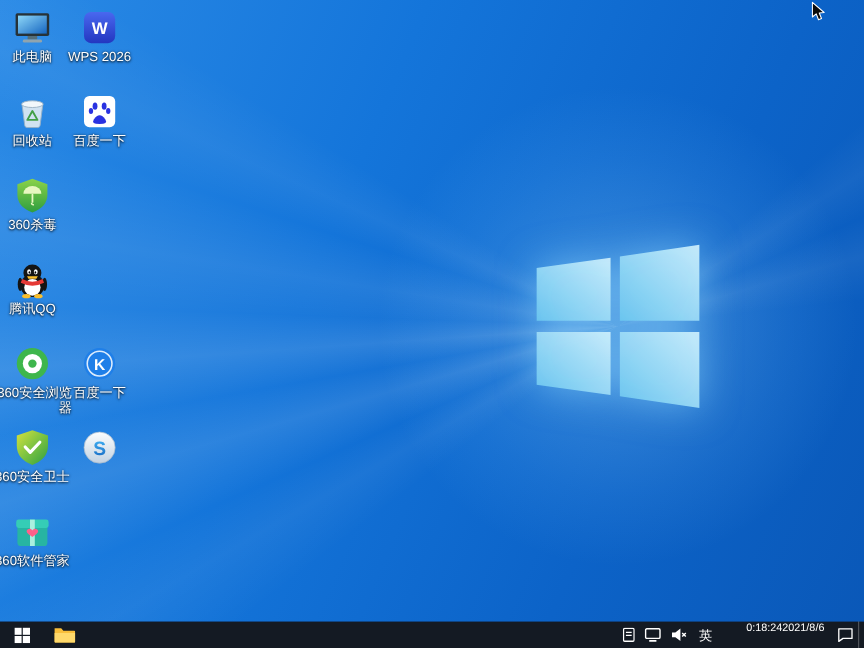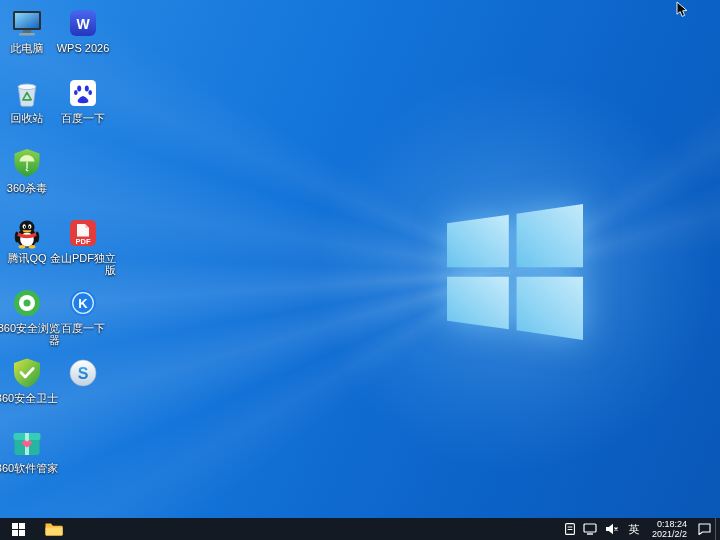--- a/index.html
+++ b/index.html
@@ -77,22 +77,22 @@
     width:36px; display:flex; align-items:center; justify-content:center;
     background:none; border:none; cursor:default;
   }
   .tray { margin-left:auto; display:flex; align-items:stretch; }
   .tray-item {
     display:flex; align-items:center; justify-content:center;
     padding:0 4px; color:#fff;
   }
   .ime { font-size:11px; width:22px; }
   .clock {
-    display:flex; flex-direction:column; align-items:flex-end; justify-content:center;
-    color:#fff; font-size:9px; line-height:10.5px; padding:0 7px;
+    display:flex; flex-direction:row; align-items:flex-start; justify-content:center;
+    color:#fff; font-size:9px; line-height:10.5px; padding:0 7px;margin-left:16px;
   }
   .show-desktop { width:5px; border-left:1px solid rgba(255,255,255,0.25); }
 
   
   .cursor { position:absolute; left:676px; top:1px; z-index:50; pointer-events:none; }
 
   svg text { font-family:"Liberation Sans","DejaVu Sans",sans-serif; }
 </style>
 </head>
 <body>
@@ -208,31 +208,20 @@
         <ellipse cx="19.5" cy="11" rx="0.7" ry="1" fill="#000"></ellipse>
         <path d="M12.5 14.2 h9 l-1.2 2 h-6.6 Z" fill="#fbbf2c"></path>
         <path d="M8.5 16.5 q8.5 4.5 17 0 l1.2 3.2 q-9.7 5 -19.4 0 Z" fill="#e53935"></path>
         <ellipse cx="12" cy="30.8" rx="3.5" ry="1.8" fill="#fbbf2c"></ellipse>
         <ellipse cx="22" cy="30.8" rx="3.5" ry="1.8" fill="#fbbf2c"></ellipse>
       </svg>
     </span>
     <span class="lbl">腾讯QQ</span>
   </div>
 
-  <div class="dicon c1 r3">
-    <span class="art">
-      <svg viewBox="0 0 34 34" width="34" height="34">
-        <rect x="4" y="4" width="26" height="26" rx="5" fill="#e23c3c"></rect>
-        <path d="M11 8 h8 l4 4 v8.5 h-12 Z" fill="#fff" opacity="0.95"></path>
-        <path d="M19 8 l4 4 h-4 Z" fill="#f6c9c9"></path>
-        <text x="17" y="27.5" text-anchor="middle" font-size="7.5" font-weight="bold" fill="#fff">PDF</text>
-      </svg>
-    </span>
-    <span class="lbl">金山PDF独立版</span>
-  </div>
 
   <div class="dicon c0 r4">
     <span class="art">
       <svg viewBox="0 0 34 34" width="34" height="34">
         <circle cx="17" cy="17" r="13" fill="#3eb64c"></circle>
         <circle cx="17" cy="17" r="8" fill="#fff"></circle>
         <circle cx="17" cy="17" r="3.5" fill="#3eb64c"></circle>
       </svg>
     </span>
     <span class="lbl">360安全浏览器</span>
@@ -338,21 +327,21 @@
       <svg viewBox="0 0 14 12" width="14" height="12">
         <path d="M1 4 h2.8 L8 0.8 v10.4 L3.8 8 H1 Z" fill="#fff"></path>
         <path d="M9.5 4.5 l3 3 M12.5 4.5 l-3 3" stroke="#fff" stroke-width="1.2"></path>
       </svg>
     </div>
 
     <div class="tray-item ime">英</div>
 
     <div class="clock">
       <span>0:18:24</span>
-      <span>2021/2/2</span>
+      <span>2021/8/6</span>
     </div>
 
     <div class="tray-item">
       <svg viewBox="0 0 13 12" width="13" height="12">
         <path d="M1 1 h11 v8 h-7.5 L1 11.5 Z" fill="none" stroke="#fff" stroke-width="1.1" stroke-linejoin="round"></path>
       </svg>
     </div>
 
     <div class="show-desktop"></div>
   </div>

